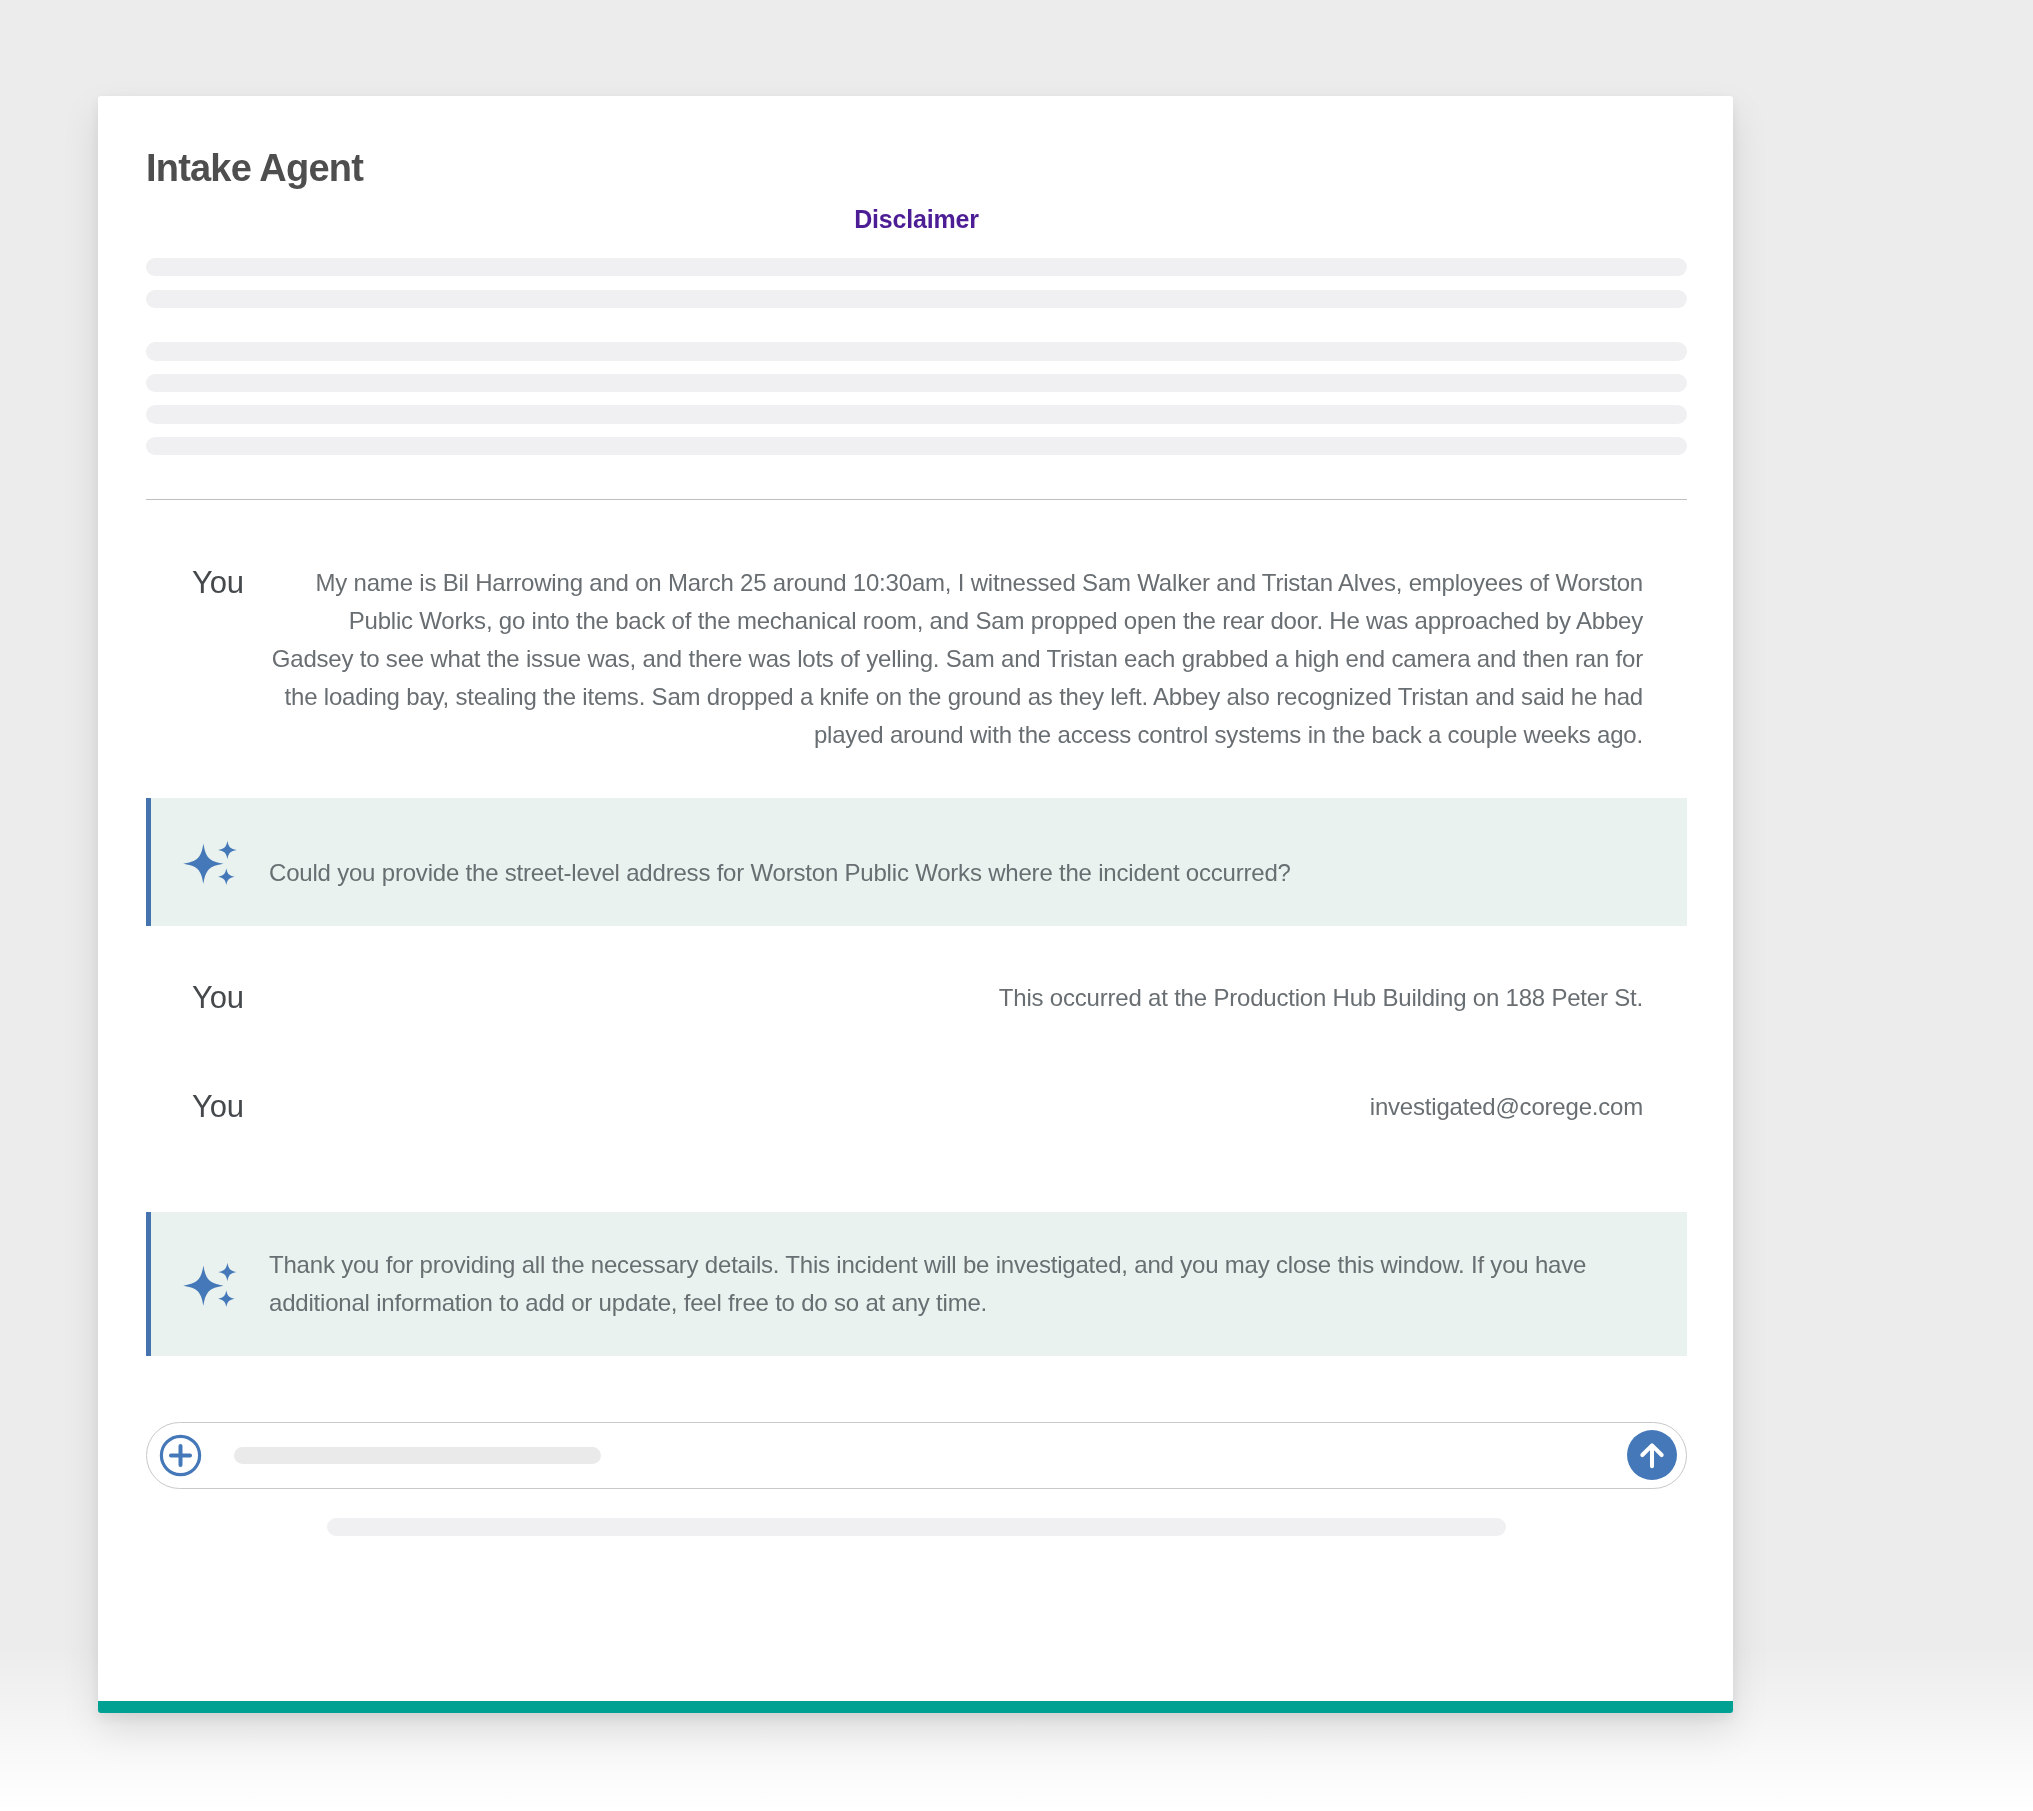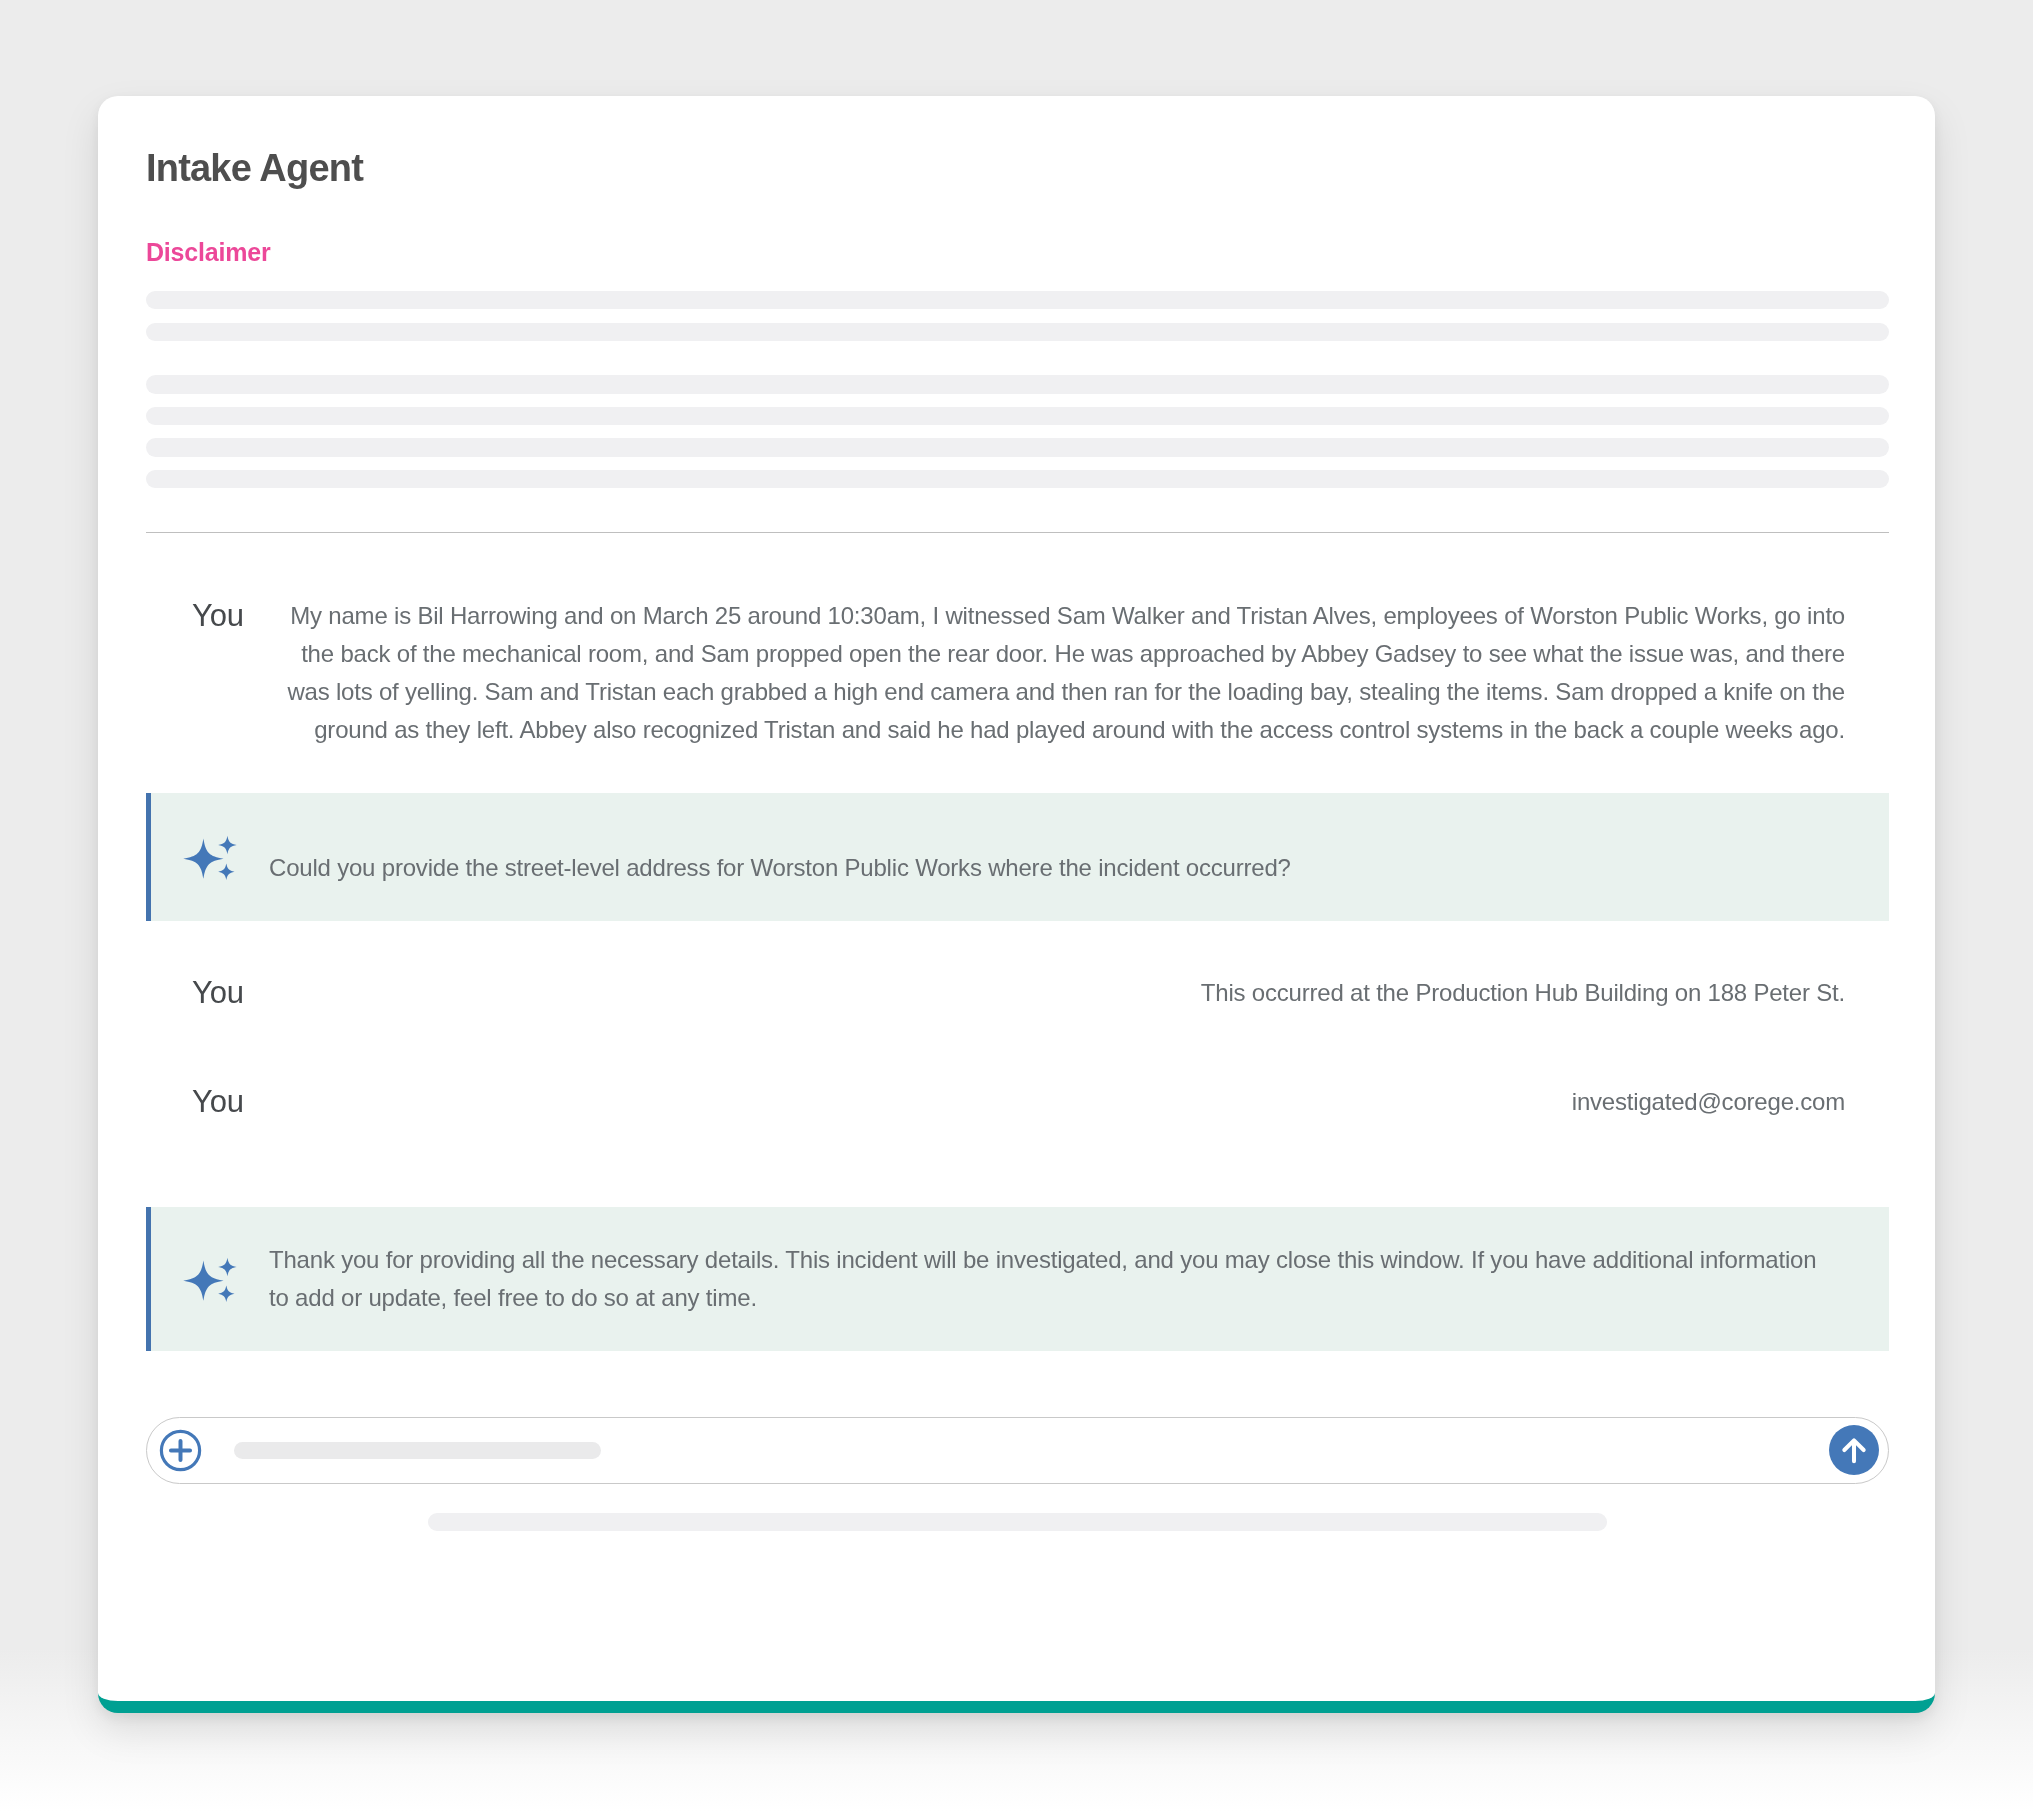--- a/index.html
+++ b/index.html
@@ -5,37 +5,38 @@
   html,body{margin:0;padding:0;}
   body{font-family:"Liberation Sans", sans-serif;}
   .page{
     position:relative;
     width:2033px;height:1812px;
     background:linear-gradient(180deg,#ececec 0%, #ececec 91%, #f7f7f7 96%, #ffffff 100%);
     overflow:hidden;
   }
   .card{
     position:absolute;left:98px;top:96px;
-    width:1837px;height:1617px;
+    width:1635px;height:1617px;
     box-sizing:border-box;
     background:#ffffff;
-    border-radius:20px;
+    border-radius:3px;
     border-bottom:12px solid var(--accent-teal,#00a092);
     box-shadow:0 17.6px 38px rgba(0,0,0,0.10), 0 4.8px 11.2px rgba(0,0,0,0.06);
     padding:50px 46px 0 48px;
     overflow:hidden;
   }
   .page-title{
     font-size:38px;font-weight:bold;color:#4e4e4e;letter-spacing:-0.8px;
     line-height:45px;
   }
   .disclaimer-heading{
-    margin-top:47px;
-    font-size:25px;font-weight:bold;color:#ec4899;letter-spacing:-0.2px;
+    margin-top:14px;
+    font-size:25px;font-weight:bold;color:#4c1d95;letter-spacing:-0.2px;
     line-height:29px;
+    text-align:center;
   }
   .skel{
     height:18.4px;border-radius:9.6px;background:var(--skeleton,#f0f0f2);
   }
   .skel-group-1{margin-top:24px;}
   .skel-group-2{margin-top:34px;}
   .skel-group-1 .skel + .skel{margin-top:13.6px;}
   .skel-group-2 .skel + .skel{margin-top:13px;}
   .divider{
     margin-top:44px;

